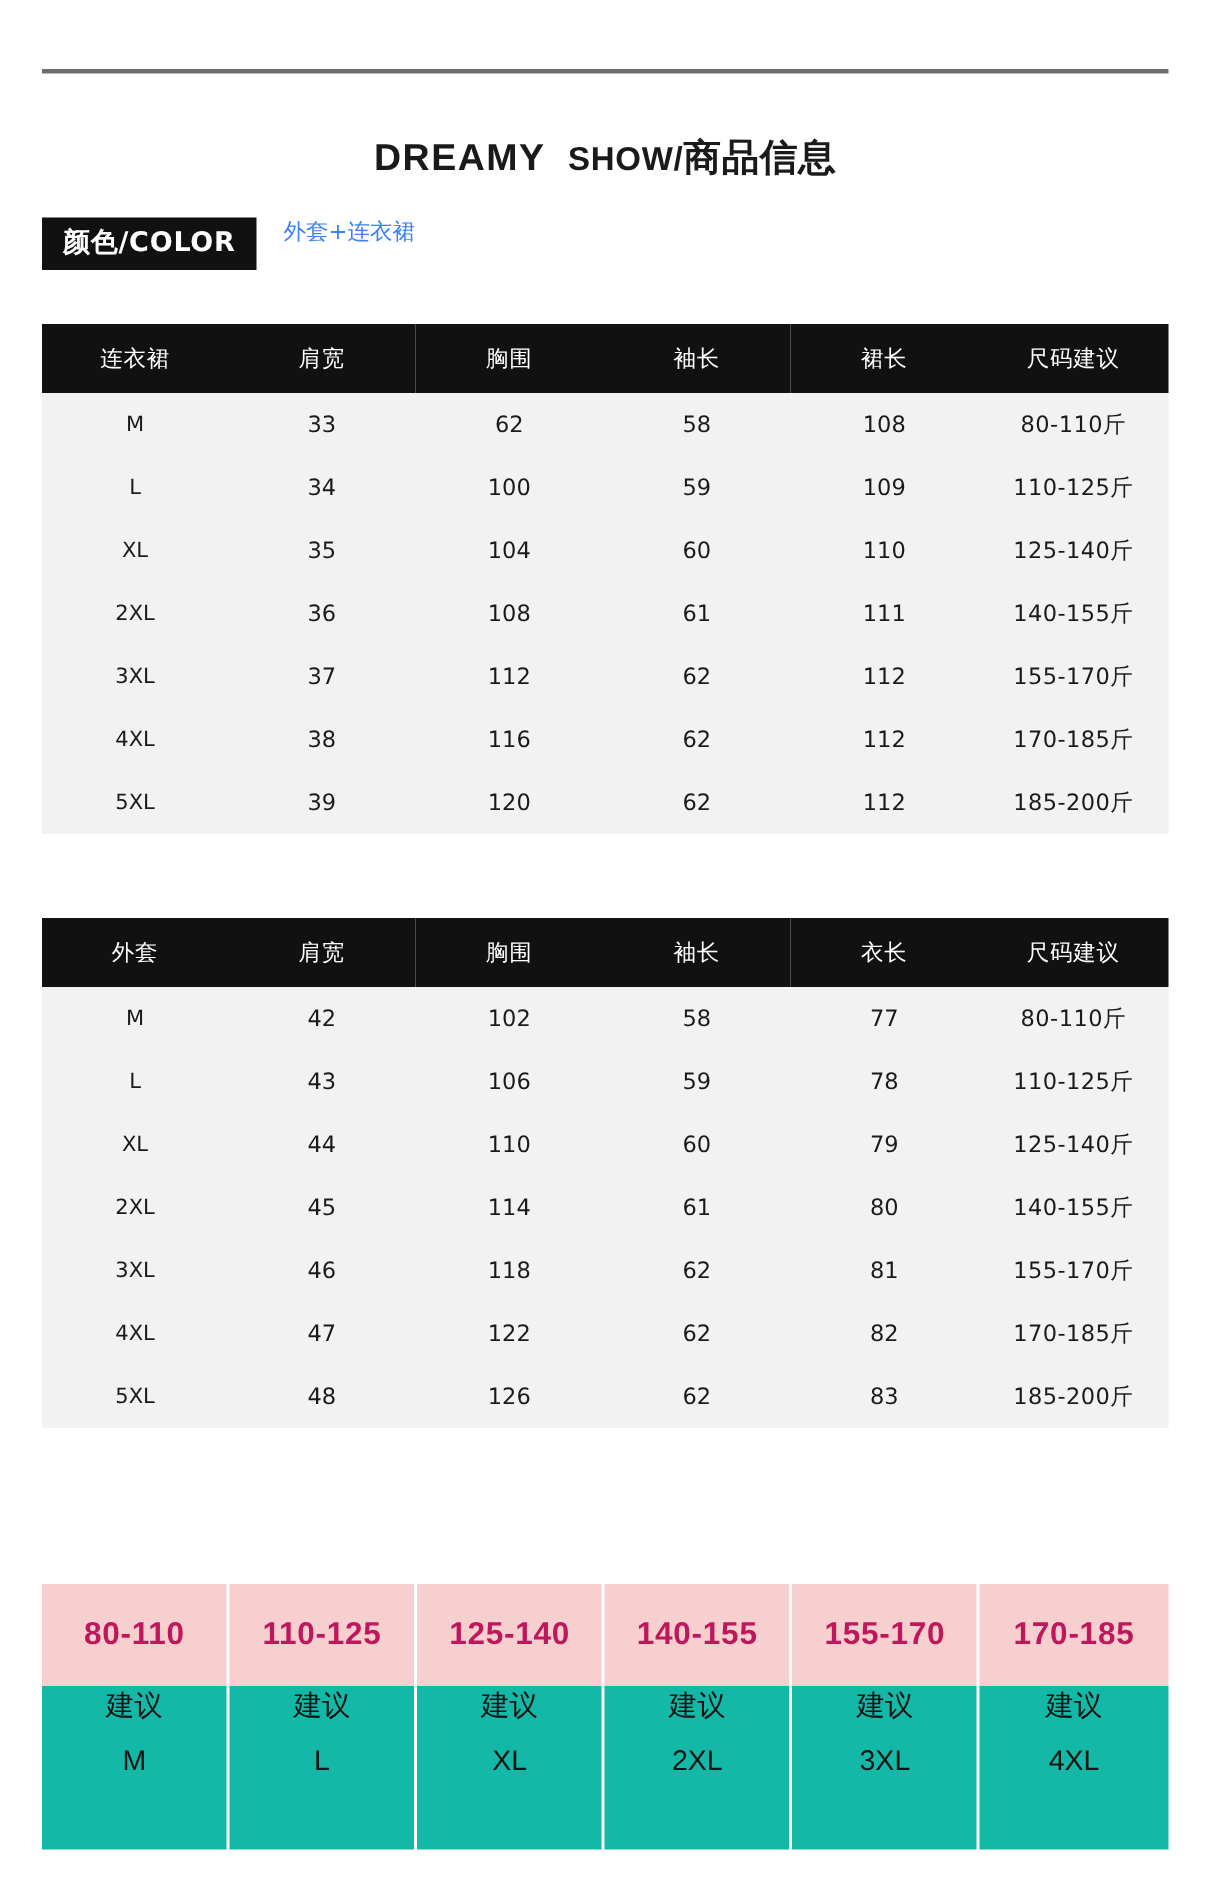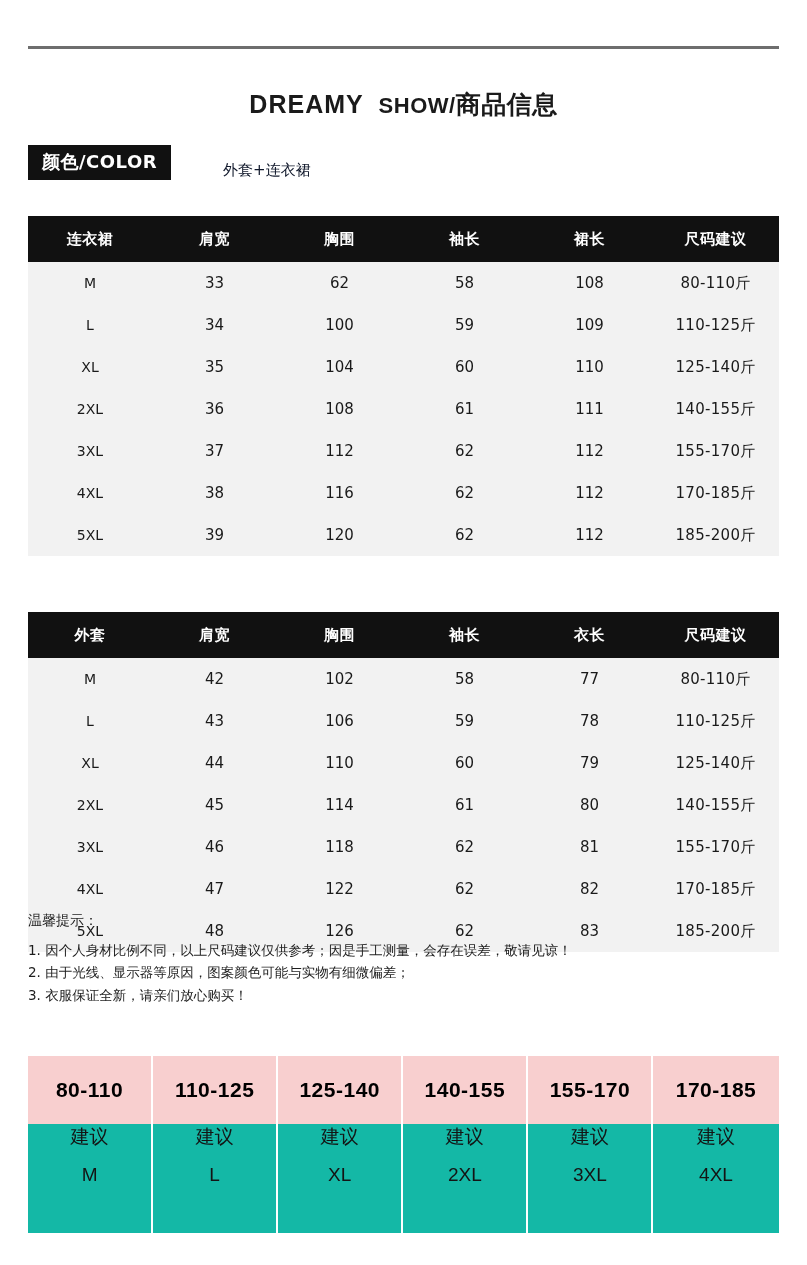--- a/index.html
+++ b/index.html
@@ -56,56 +56,55 @@
     font-family: "DejaVu Sans", sans-serif;
     font-size: 25px;
   }
 
   
   .color-row {
     position: absolute;
     left: 28px;
     top: 145px;
     display: flex;
-    align-items: flex-end;
-    gap: 34px;
+    align-items: flex-start;
   }
   .color-badge {
     background: #111111;
     color: #ffffff;
     font-size: 18px;
     font-weight: bold;
     padding: 8px 14px 9px 14px;
     line-height: 1;
     letter-spacing: 0.5px;
     font-family: "DejaVu Sans", sans-serif;
   }
   .color-value {
     margin-left: 18px;
     font-size: 15px;
-    color: #0f172a;
+    color: #3b82f6;
     font-family: "DejaVu Sans", sans-serif;
   }
 
   
   table.size-table {
     position: absolute;
     border-collapse: collapse;
     width: 751px;
     left: 28px;
     table-layout: fixed;
   }
   table.size-table.t1 { top: 216px; }
   table.size-table.t2 { top: 612px; }
 
   table.size-table thead th {
     background: #111111;
     color: #ffffff;
     font-size: 15px;
-    font-weight: bold;
+    font-weight: normal;
     height: 44px;
     text-align: center;
     font-family: "DejaVu Sans", sans-serif;
     letter-spacing: 0.5px;
   }
   table.size-table tbody td {
     background: #f2f2f2;
     height: 40px;
     text-align: center;
     font-size: 15px;
@@ -158,21 +157,21 @@
     border-right: 2px solid #ffffff;
     text-align: center;
   }
   .weight-cell:last-child { border-right: none; }
   .weight-head {
     background: #f8cfcf;
     height: 68px;
     line-height: 68px;
     font-size: 21px;
     font-weight: bold;
-    color: #000000;
+    color: #be185d;
     font-family: "Liberation Sans", sans-serif;
     letter-spacing: 0.5px;
   }
   .weight-body {
     background: #14b8a6;
     height: 109px;
     box-sizing: border-box;
     font-family: "DejaVu Sans", sans-serif;
   }
   .weight-body .lbl {
@@ -355,65 +354,59 @@
         <td>5XL</td>
         <td>48</td>
         <td>126</td>
         <td>62</td>
         <td>83</td>
         <td class="rec">185-200斤</td>
       </tr>
     </tbody>
   </table>
 
-  <div class="notes">
-    <div class="note-title">温馨提示：</div>
-    <div class="note-line">1. 因个人身材比例不同，以上尺码建议仅供参考；因是手工测量，会存在误差，敬请见谅！</div>
-    <div class="note-line">2. 由于光线、显示器等原因，图案颜色可能与实物有细微偏差；</div>
-    <div class="note-line">3. 衣服保证全新，请亲们放心购买！</div>
+
+  <div class="weight-strip">
+    <div class="weight-cell">
+      <div class="weight-head">80-110</div>
+      <div class="weight-body">
+        <span class="lbl">建议</span>
+        <span class="sz">M</span>
+      </div>
+    </div>
+    <div class="weight-cell">
+      <div class="weight-head">110-125</div>
+      <div class="weight-body">
+        <span class="lbl">建议</span>
+        <span class="sz">L</span>
+      </div>
+    </div>
+    <div class="weight-cell">
+      <div class="weight-head">125-140</div>
+      <div class="weight-body">
+        <span class="lbl">建议</span>
+        <span class="sz">XL</span>
+      </div>
+    </div>
+    <div class="weight-cell">
+      <div class="weight-head">140-155</div>
+      <div class="weight-body">
+        <span class="lbl">建议</span>
+        <span class="sz">2XL</span>
+      </div>
+    </div>
+    <div class="weight-cell">
+      <div class="weight-head">155-170</div>
+      <div class="weight-body">
+        <span class="lbl">建议</span>
+        <span class="sz">3XL</span>
+      </div>
+    </div>
+    <div class="weight-cell">
+      <div class="weight-head">170-185</div>
+      <div class="weight-body">
+        <span class="lbl">建议</span>
+        <span class="sz">4XL</span>
+      </div>
+    </div>
   </div>
 
-  <div class="weight-strip">
-    <div class="weight-cell">
-      <div class="weight-head">80-110</div>
-      <div class="weight-body">
-        <span class="lbl">建议</span>
-        <span class="sz">M</span>
-      </div>
-    </div>
-    <div class="weight-cell">
-      <div class="weight-head">110-125</div>
-      <div class="weight-body">
-        <span class="lbl">建议</span>
-        <span class="sz">L</span>
-      </div>
-    </div>
-    <div class="weight-cell">
-      <div class="weight-head">125-140</div>
-      <div class="weight-body">
-        <span class="lbl">建议</span>
-        <span class="sz">XL</span>
-      </div>
-    </div>
-    <div class="weight-cell">
-      <div class="weight-head">140-155</div>
-      <div class="weight-body">
-        <span class="lbl">建议</span>
-        <span class="sz">2XL</span>
-      </div>
-    </div>
-    <div class="weight-cell">
-      <div class="weight-head">155-170</div>
-      <div class="weight-body">
-        <span class="lbl">建议</span>
-        <span class="sz">3XL</span>
-      </div>
-    </div>
-    <div class="weight-cell">
-      <div class="weight-head">170-185</div>
-      <div class="weight-body">
-        <span class="lbl">建议</span>
-        <span class="sz">4XL</span>
-      </div>
-    </div>
-  </div>
-
 </div>
 
 </body></html>

